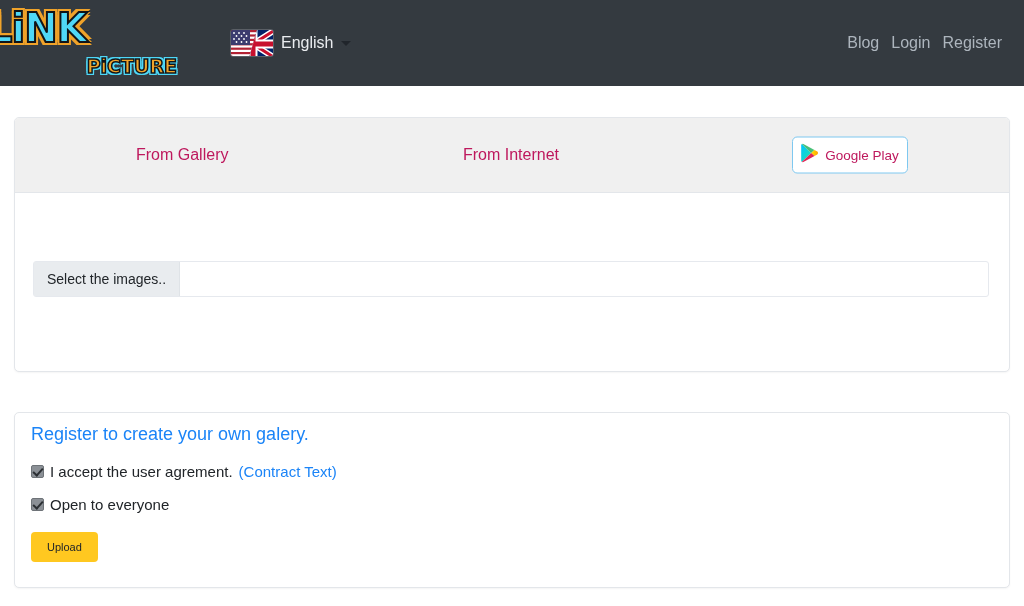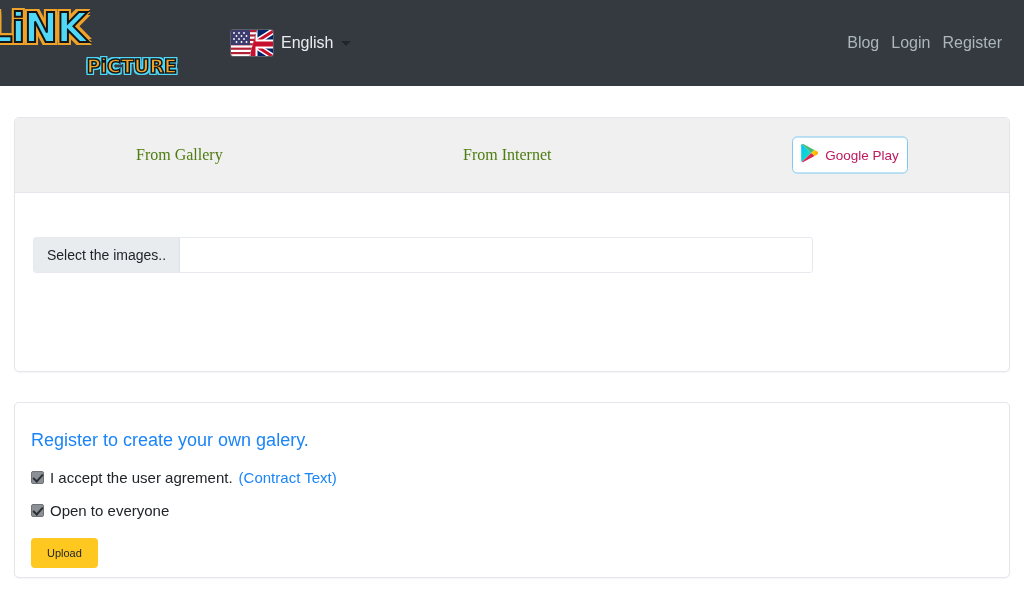--- a/index.html
+++ b/index.html
@@ -117,26 +117,25 @@
     background: #f0f0f0;
     border-bottom: 1px solid #e3e6ea;
     border-radius: 4px 4px 0 0;
     height: 75px;
     display: flex;
     align-items: center;
     position: relative;
   }
   .tab {
     font-size: 16px;
-    color: #4d7c0f;
+    color: #be185d;
     cursor: pointer;
     position: absolute;
     top: 50%;
     transform: translateY(-50%);
-    font-family: Liberation Serif, serif;
   }
   .tab-gallery { left: 121px; }
   .tab-internet { left: 448px; }
 
   .gplay-btn {
     position: absolute;
     right: 101px;
     top: 50%;
     transform: translateY(-50%);
     width: 116px;
@@ -155,47 +154,48 @@
     color: #be185d;
     font-family: "Liberation Sans", sans-serif;
   }
 
   .card-body-upload {
     height: 178px;
     padding: 44px 0 0 18px;
     position: relative;
   }
   .file-input {
-    width: 780px;
+    width: 956px;
     height: 36px;
     border: 1px solid #e6e9ee;
     border-radius: 3px;
     background: #fff;
     display: flex;
     align-items: stretch;
     cursor: pointer;
+    margin-top: 24px;
   }
   .file-btn {
     background: #e9ecef;
     border-right: 1px solid #dfe3e7;
     color: #212529;
     font-size: 14px;
     display: flex;
     align-items: center;
     padding: 0 13px;
     cursor: pointer;
   }
   .file-value {
     flex: 1;
   }
 
   
   .card-register {
-    margin-top: 30px;
-    padding: 27px 0 22px 16px;
+    margin-top: 40px;
+    padding: 11px 0 22px 16px;
     height: 176px;
   }
   .register-title {
     color: #1b84f7;
     font-size: 18px;
     margin: 0 0 18px 0;
     cursor: pointer;
     display: inline-block;
   }
   .check-row {

